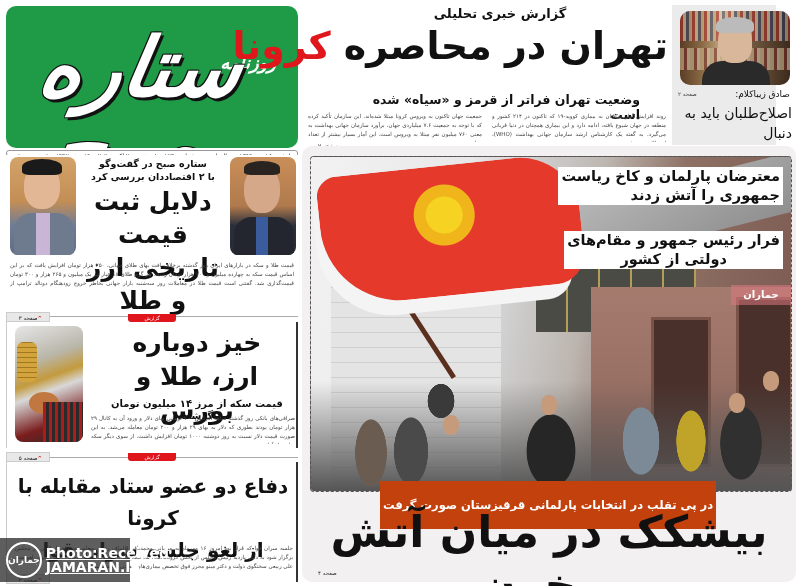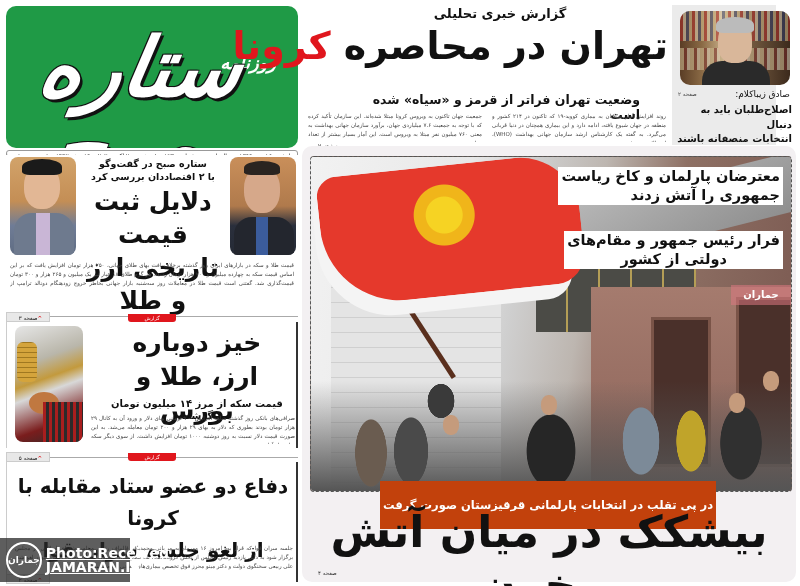--- a/index.html
+++ b/index.html
@@ -123,21 +123,21 @@
     position: absolute; left: 22px; top: 50px; width: 68px; height: 30px;
     background: #2a2a2a; border-radius: 20px 20px 0 0;
   }
   .portrait-byline {
     position: absolute; left: 6px; top: 84px; width: 112px; direction: rtl;
     font-size: 9px; color: #111; display: flex; justify-content: space-between;
   }
   .portrait-byline .pg { font-size: 5.5px; color: #444; align-self: center; }
   .portrait-headline {
     position: absolute; left: 4px; top: 98px; width: 116px;
-    font-size: 10px; font-weight: bold; line-height: 1.45; color: #111; direction: rtl; text-align: right;
+    font-size: 14px; font-weight: normal; line-height: 1.45; color: #111; direction: rtl; text-align: right;
   }
 
   
   .lead-wrap {
     position: absolute; left: 302px; top: 146px; width: 494px; height: 436px;
     background: #f3f0f2; border-radius: 10px;
   }
   .lead-photo {
     position: absolute; left: 8px; top: 10px; width: 482px; height: 336px;
     border: 1px dashed #555; border-radius: 4px; overflow: hidden;

